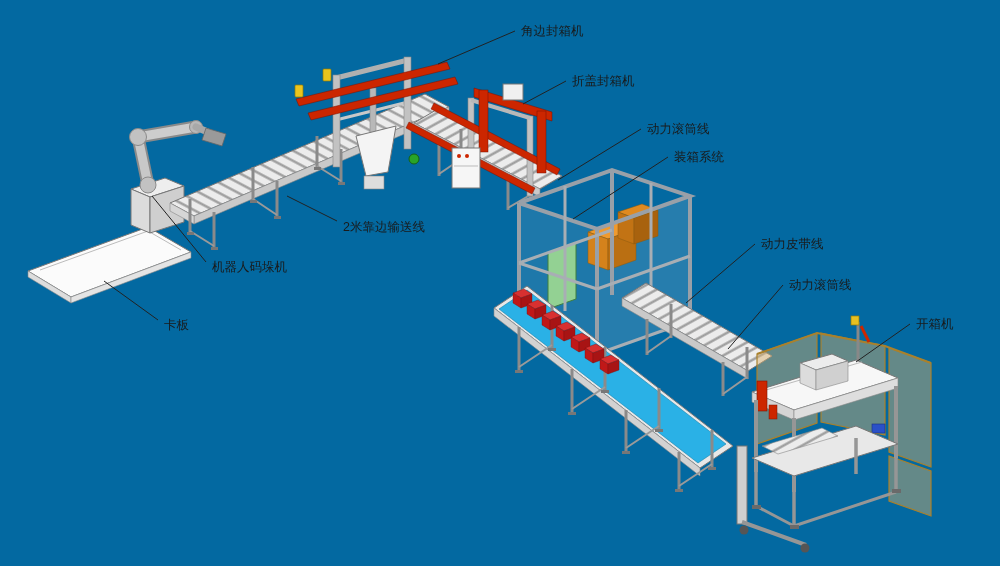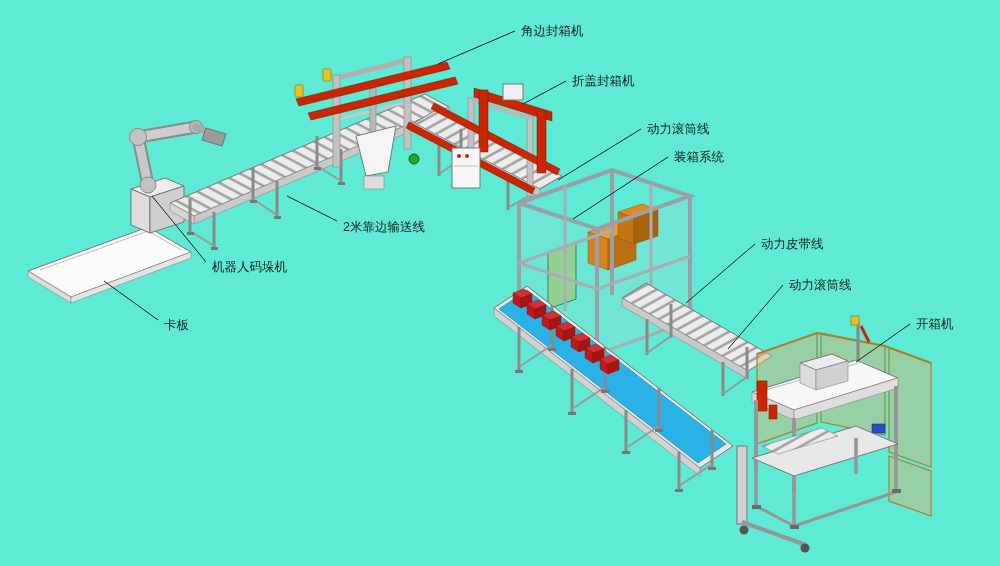--- a/index.html
+++ b/index.html
@@ -1,16 +1,16 @@
 <!DOCTYPE html>
 <html><head>
 <meta charset="utf-8">
 <style>
   html,body{margin:0;padding:0;background:#ffffff;}
-  .canvas{position:relative;width:1000px;height:566px;background:#5eead4;overflow:hidden;
+  .canvas{position:relative;width:1000px;height:566px;background:#0369a1;overflow:hidden;
           font-family:"Liberation Sans",sans-serif;}
   svg{display:block;}
   text.callout{font-size:12.5px;fill:#1a1a1a;font-family:"Liberation Sans",sans-serif;}
   .leader{stroke:#222;stroke-width:1;fill:none;}
   .frame{stroke:#777;stroke-width:1;}
   .thin{stroke:#888;stroke-width:.6;}
 </style>
 </head>
 <body>
 

